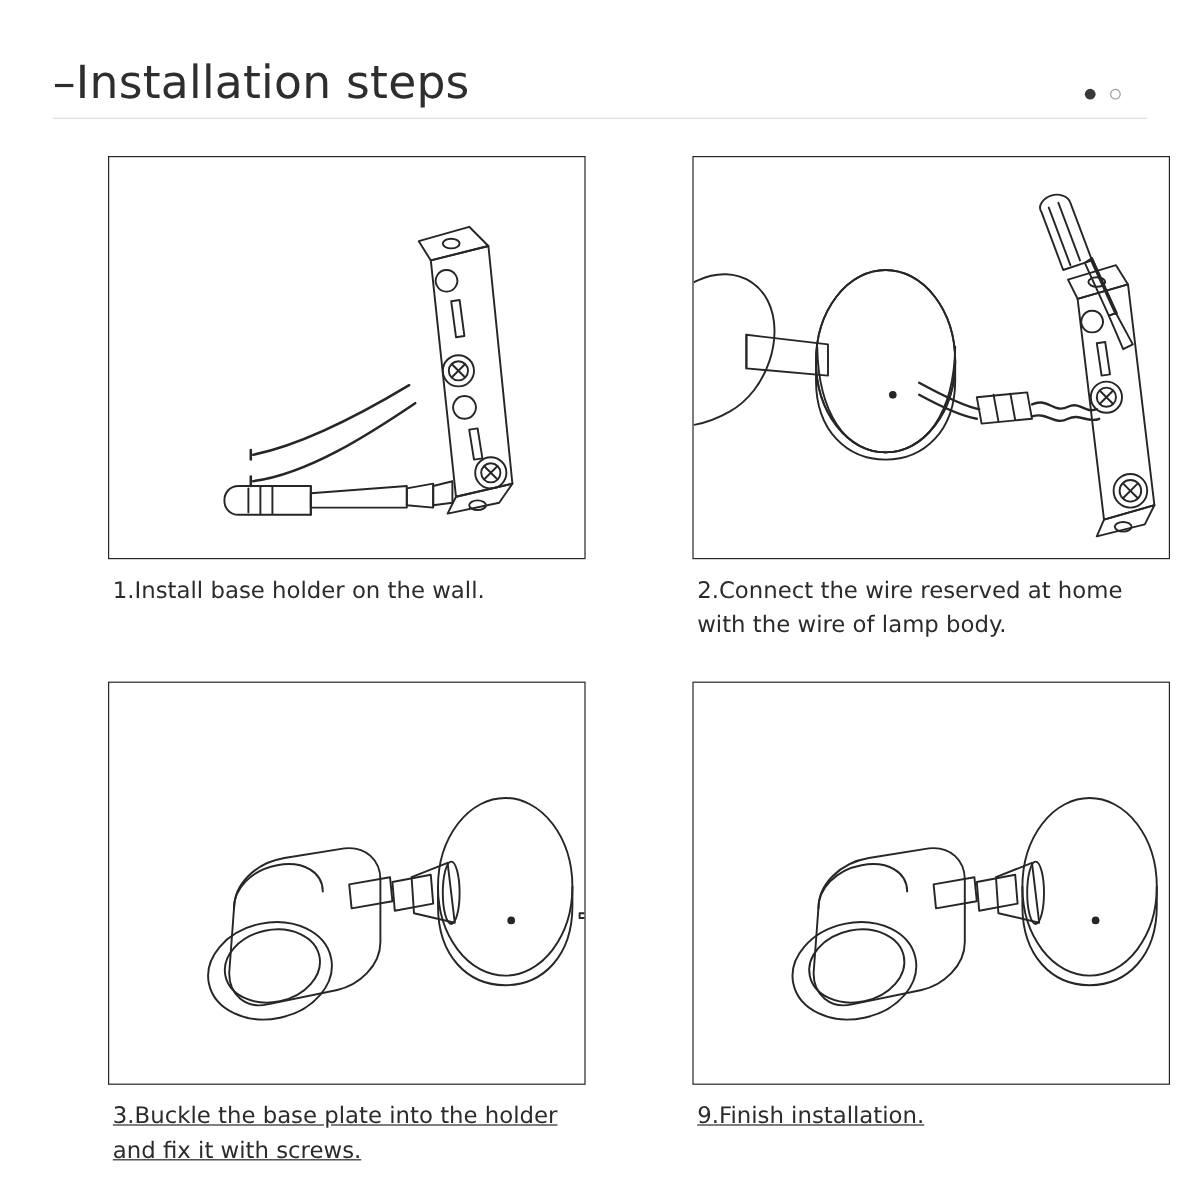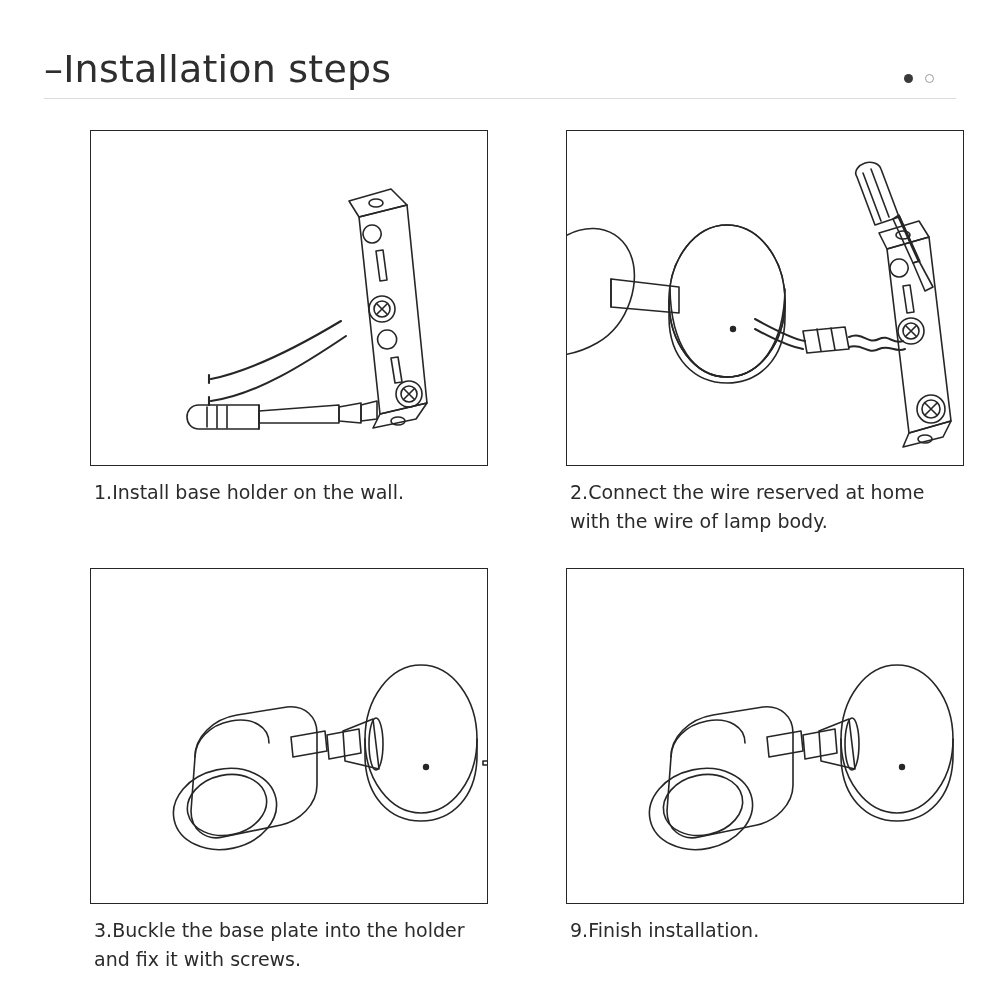--- a/index.html
+++ b/index.html
@@ -60,21 +60,21 @@
     background: #dcdcdc;
   }
   .grid {
     position: absolute;
     left: 44px;
     top: 130px;
     width: 912px;
   }
   .row {
     display: flex;
-    gap: 12px;
+    gap: 23px;
   }
   .cell {
     width: 444px;
   }
   .panel {
     width: 398px;
     height: 336px;
     border: 1px solid #262626;
     background: #ffffff;
     margin-left: 46px;
@@ -85,21 +85,21 @@
   .cell.right .panel { margin-left: 66px; }
   .caption {
     font-size: 19px;
     line-height: 29px;
     color: #2b2b2b;
     margin-top: 12px;
     margin-left: 50px;
     width: 390px;
   }
   .cell.right .caption { margin-left: 70px; }
-  .row2 { margin-top: 32px; }
+  .row2 { margin-top: 32px; text-decoration: underline; }
   svg { display: block; }
 </style>
 </head>
 <body>
 
 <div class="page">
 
   <div class="header">
     <div class="title">–Installation steps</div>
     <div class="dots">

